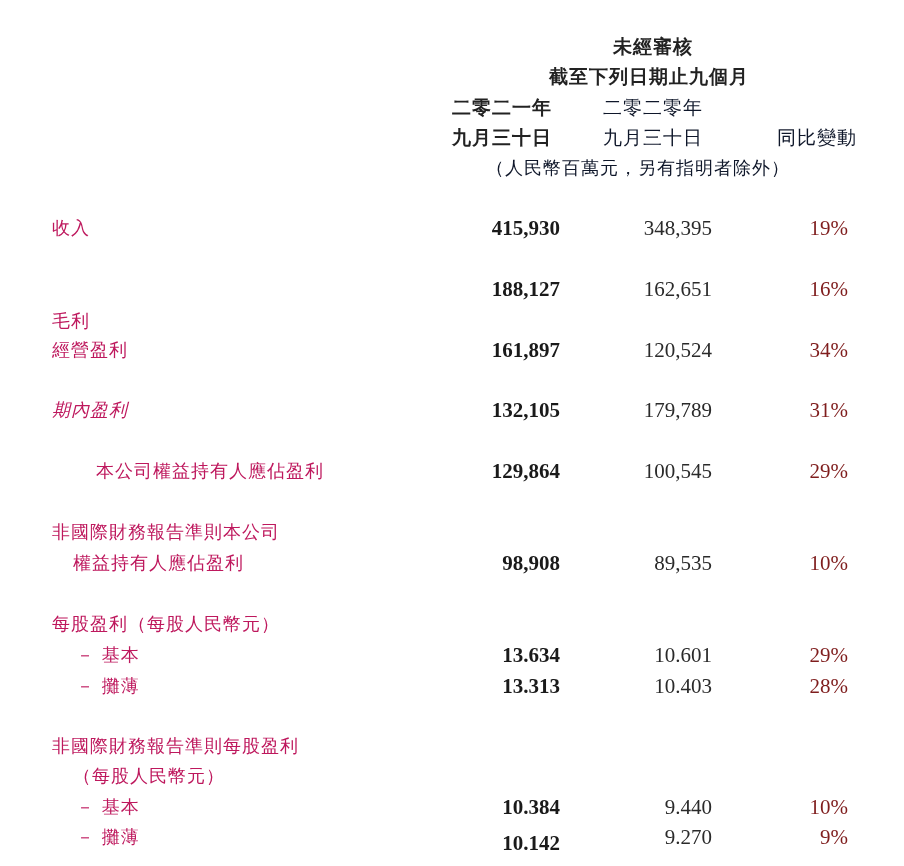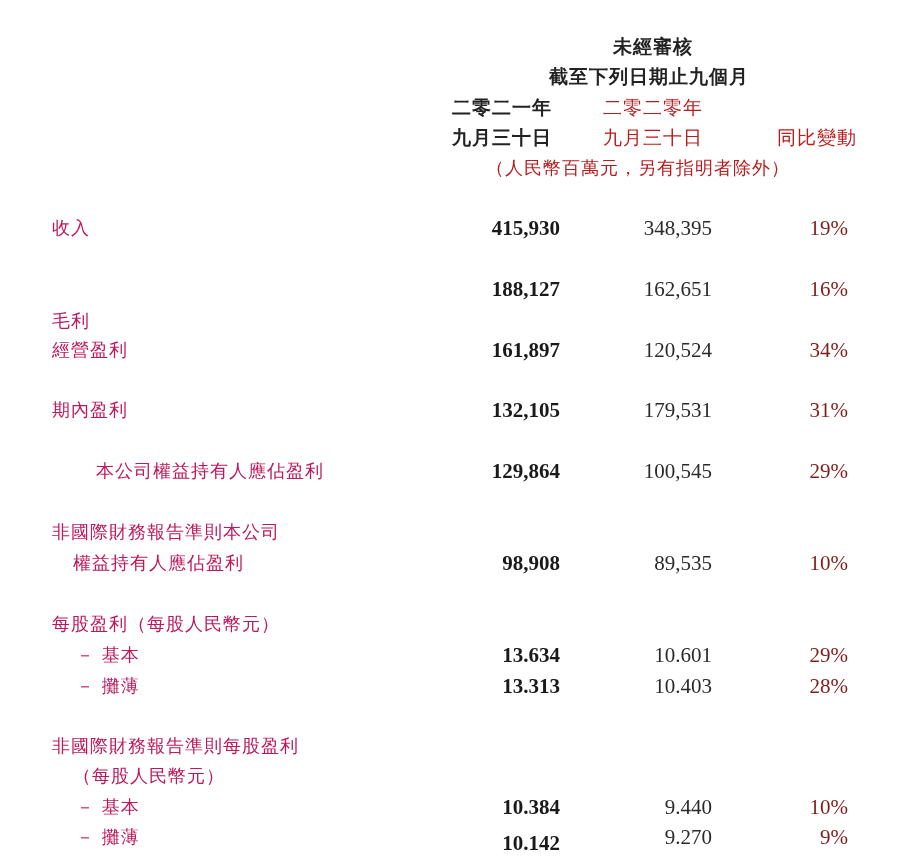--- a/index.html
+++ b/index.html
@@ -3,21 +3,21 @@
   <meta charset="utf-8">
   <style>
     html, body { margin: 0; padding: 0; background: #ffffff; }
     body {
       width: 904px; height: 866px; position: relative; overflow: hidden;
       font-family: "DejaVu Serif", "Liberation Serif", serif;
       color: #222222;
     }
     .abs { position: absolute; white-space: nowrap; }
     .hdr-bold { font-weight: bold; font-size: 19px; letter-spacing: 1px; }
-    .hdr { font-size: 19px; letter-spacing: 1px; color: #b91c1c; }
+    .hdr { font-size: 19px; letter-spacing: 1px; color: #0f172a; }
     .label { font-size: 18px; letter-spacing: 1px; color: #be185d; left: 52px; }
     .num { font-family: "Liberation Serif", "DejaVu Serif", serif; font-size: 21px; text-align: right; }
     .cur { font-weight: bold; color: #1a1a1a; right: 344px; }
     .prev { color: #2a2a2a; right: 192px; }
     .chg { color: #7f1d1d; right: 56px; }
   </style>
 </head>
 <body>
 
 <div class="abs hdr-bold" style="left:613px; top:34px;">未經審核</div>
@@ -44,23 +44,23 @@
 </div>
 
 <div>
   <div class="abs label" style="top:338px;">經營盈利</div>
   <div class="abs num cur" style="top:338px;">161,897</div>
   <div class="abs num prev" style="top:338px;">120,524</div>
   <div class="abs num chg" style="top:338px;">34%</div>
 </div>
 
 <div>
-  <div class="abs label" style="top:398px;">期內盈利</div>
+  <div class="abs label" style="top:398px;font-style:italic;">期內盈利</div>
   <div class="abs num cur" style="top:398px;">132,105</div>
-  <div class="abs num prev" style="top:398px;">179,531</div>
+  <div class="abs num prev" style="top:398px;">179,789</div>
   <div class="abs num chg" style="top:398px;">31%</div>
 </div>
 
 <div>
   <div class="abs label" style="top:459px;margin-left:44px;">本公司權益持有人應佔盈利</div>
   <div class="abs num cur" style="top:459px;">129,864</div>
   <div class="abs num prev" style="top:459px;">100,545</div>
   <div class="abs num chg" style="top:459px;">29%</div>
 </div>
 

